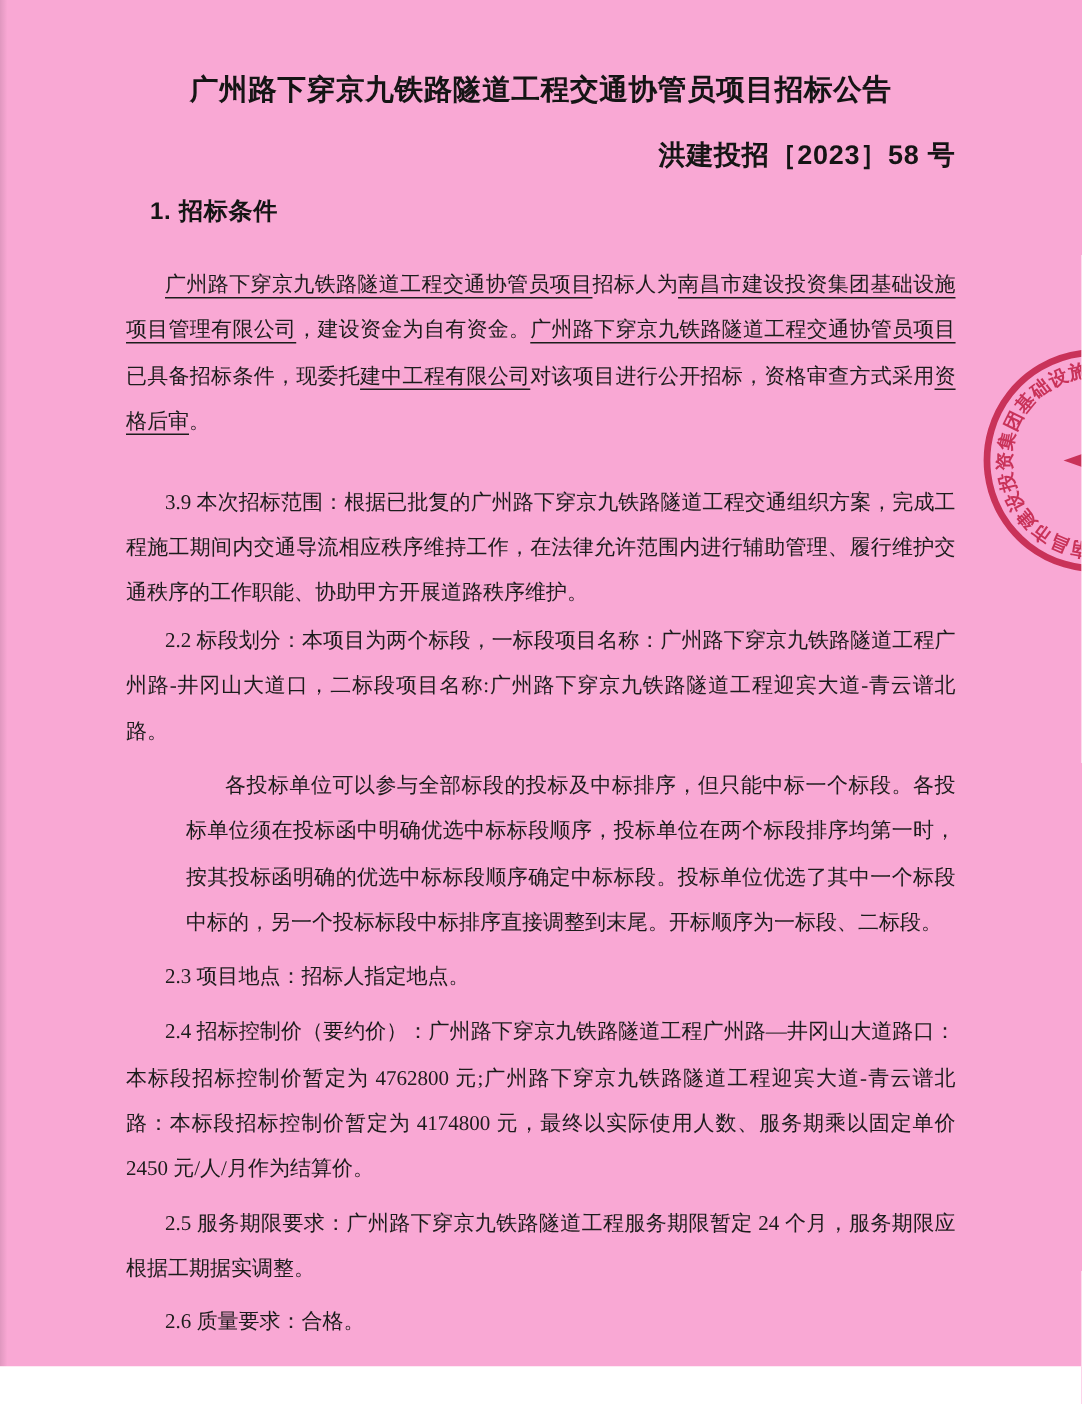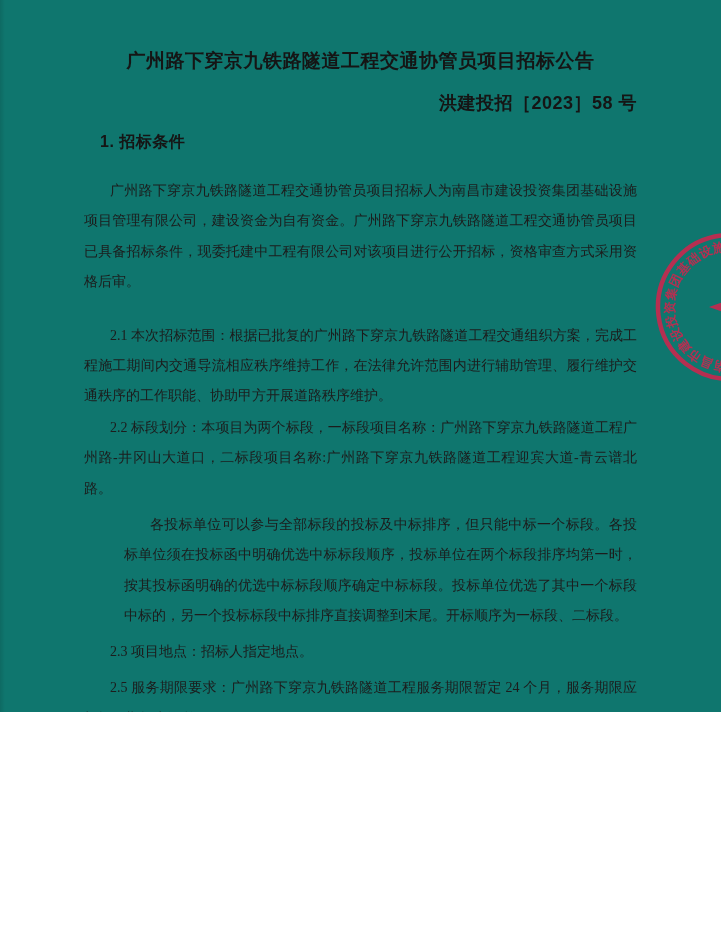--- a/index.html
+++ b/index.html
@@ -1,21 +1,21 @@
 <!DOCTYPE html>
 <html><head>
 <meta charset="utf-8">
 <style>
   html,body{margin:0;padding:0;background:#ffffff;}
   .page{
     position:relative;
-    width:721px;height:712px;
+    width:721px;height:911px;
     box-sizing:border-box;
     padding:48px 84px 0 84px;
-    background:#0f766e;
+    background:#f9a8d4;
     overflow:hidden;
     font-family:"Liberation Serif","DejaVu Serif",serif;
     color:#1c1c1c;
   }
   .page::before{
     content:"";position:absolute;left:0;top:0;bottom:0;width:5px;
     background:linear-gradient(90deg,rgba(0,0,0,0.10),rgba(0,0,0,0));
     pointer-events:none;
   }
   .doc-title{
@@ -43,20 +43,21 @@
   }
   .p1{margin-top:23px;}
   .p21{margin-top:23px;}
   .p22{margin-top:1px;}
   .p22b{margin-top:6px;margin-left:40px;}
   .p23{margin-top:5px;}
   .p24{margin-top:7px;}
   .p25{margin-top:6px;}
   .p26{margin-top:4px;}
   .u{
+    text-decoration:underline;
     text-underline-offset:4px;
     text-decoration-thickness:1px;
   }
   .seal{
     position:absolute;top:227px;right:-89px;
     width:160px;height:160px;opacity:0.92;pointer-events:none;
   }
 </style>
 </head>
 <body>
@@ -64,24 +65,25 @@
 <div class="page">
 
   <h1 class="doc-title">广州路下穿京九铁路隧道工程交通协管员项目招标公告</h1>
   <div class="doc-no">洪建投招［2023］58 号</div>
 
   <h3 class="sec-heading h1">1. 招标条件</h3>
 
   <p class="para p1"><span class="u">广州路下穿京九铁路隧道工程交通协管员项目</span><span>招标人为</span><span class="u">南昌市建设投资集团基础设施项目管理有限公司</span><span>，建设资金为自有资金。</span><span class="u">广州路下穿京九铁路隧道工程交通协管员项目</span><span>已具备招标条件，现委托</span><span class="u">建中工程有限公司</span><span>对该项目进行公开招标，资格审查方式采用</span><span class="u">资格后审</span><span>。</span></p>
 
 
-  <p class="para p21">2.1 本次招标范围：根据已批复的广州路下穿京九铁路隧道工程交通组织方案，完成工程施工期间内交通导流相应秩序维持工作，在法律允许范围内进行辅助管理、履行维护交通秩序的工作职能、协助甲方开展道路秩序维护。</p>
+  <p class="para p21">3.9 本次招标范围：根据已批复的广州路下穿京九铁路隧道工程交通组织方案，完成工程施工期间内交通导流相应秩序维持工作，在法律允许范围内进行辅助管理、履行维护交通秩序的工作职能、协助甲方开展道路秩序维护。</p>
   <p class="para p22">2.2 标段划分：本项目为两个标段，一标段项目名称：广州路下穿京九铁路隧道工程广州路-井冈山大道口，二标段项目名称:广州路下穿京九铁路隧道工程迎宾大道-青云谱北路。</p>
   <p class="para p22b">各投标单位可以参与全部标段的投标及中标排序，但只能中标一个标段。各投标单位须在投标函中明确优选中标标段顺序，投标单位在两个标段排序均第一时，按其投标函明确的优选中标标段顺序确定中标标段。投标单位优选了其中一个标段中标的，另一个投标标段中标排序直接调整到末尾。开标顺序为一标段、二标段。</p>
   <p class="para p23">2.3 项目地点：招标人指定地点。</p>
+  <p class="para p24">2.4 招标控制价（要约价）：广州路下穿京九铁路隧道工程广州路—井冈山大道路口：本标段招标控制价暂定为 4762800 元;广州路下穿京九铁路隧道工程迎宾大道-青云谱北路：本标段招标控制价暂定为 4174800 元，最终以实际使用人数、服务期乘以固定单价 2450 元/人/月作为结算价。</p>
   <p class="para p25">2.5 服务期限要求：广州路下穿京九铁路隧道工程服务期限暂定 24 个月，服务期限应根据工期据实调整。</p>
   <p class="para p26">2.6 质量要求：合格。</p>
 
   <div class="seal">
     <svg viewBox="0 0 160 160" width="160" height="160">
       <g transform="rotate(-52 80 80)" fill="#c5294f">
         <circle cx="80" cy="80" r="72" fill="none" stroke="#c5294f" stroke-width="4.5"></circle>
         <path id="sealTextArc" d="M 34.1 112 A 56 56 0 1 1 125.9 112" fill="none"></path>
         <path id="sealSerialArc" d="M 58 137 A 61 61 0 0 0 102 137" fill="none"></path>
         <text font-family="Liberation Sans, DejaVu Sans, sans-serif" font-weight="bold" font-size="12.5" letter-spacing="0.5" fill="#c5294f">

